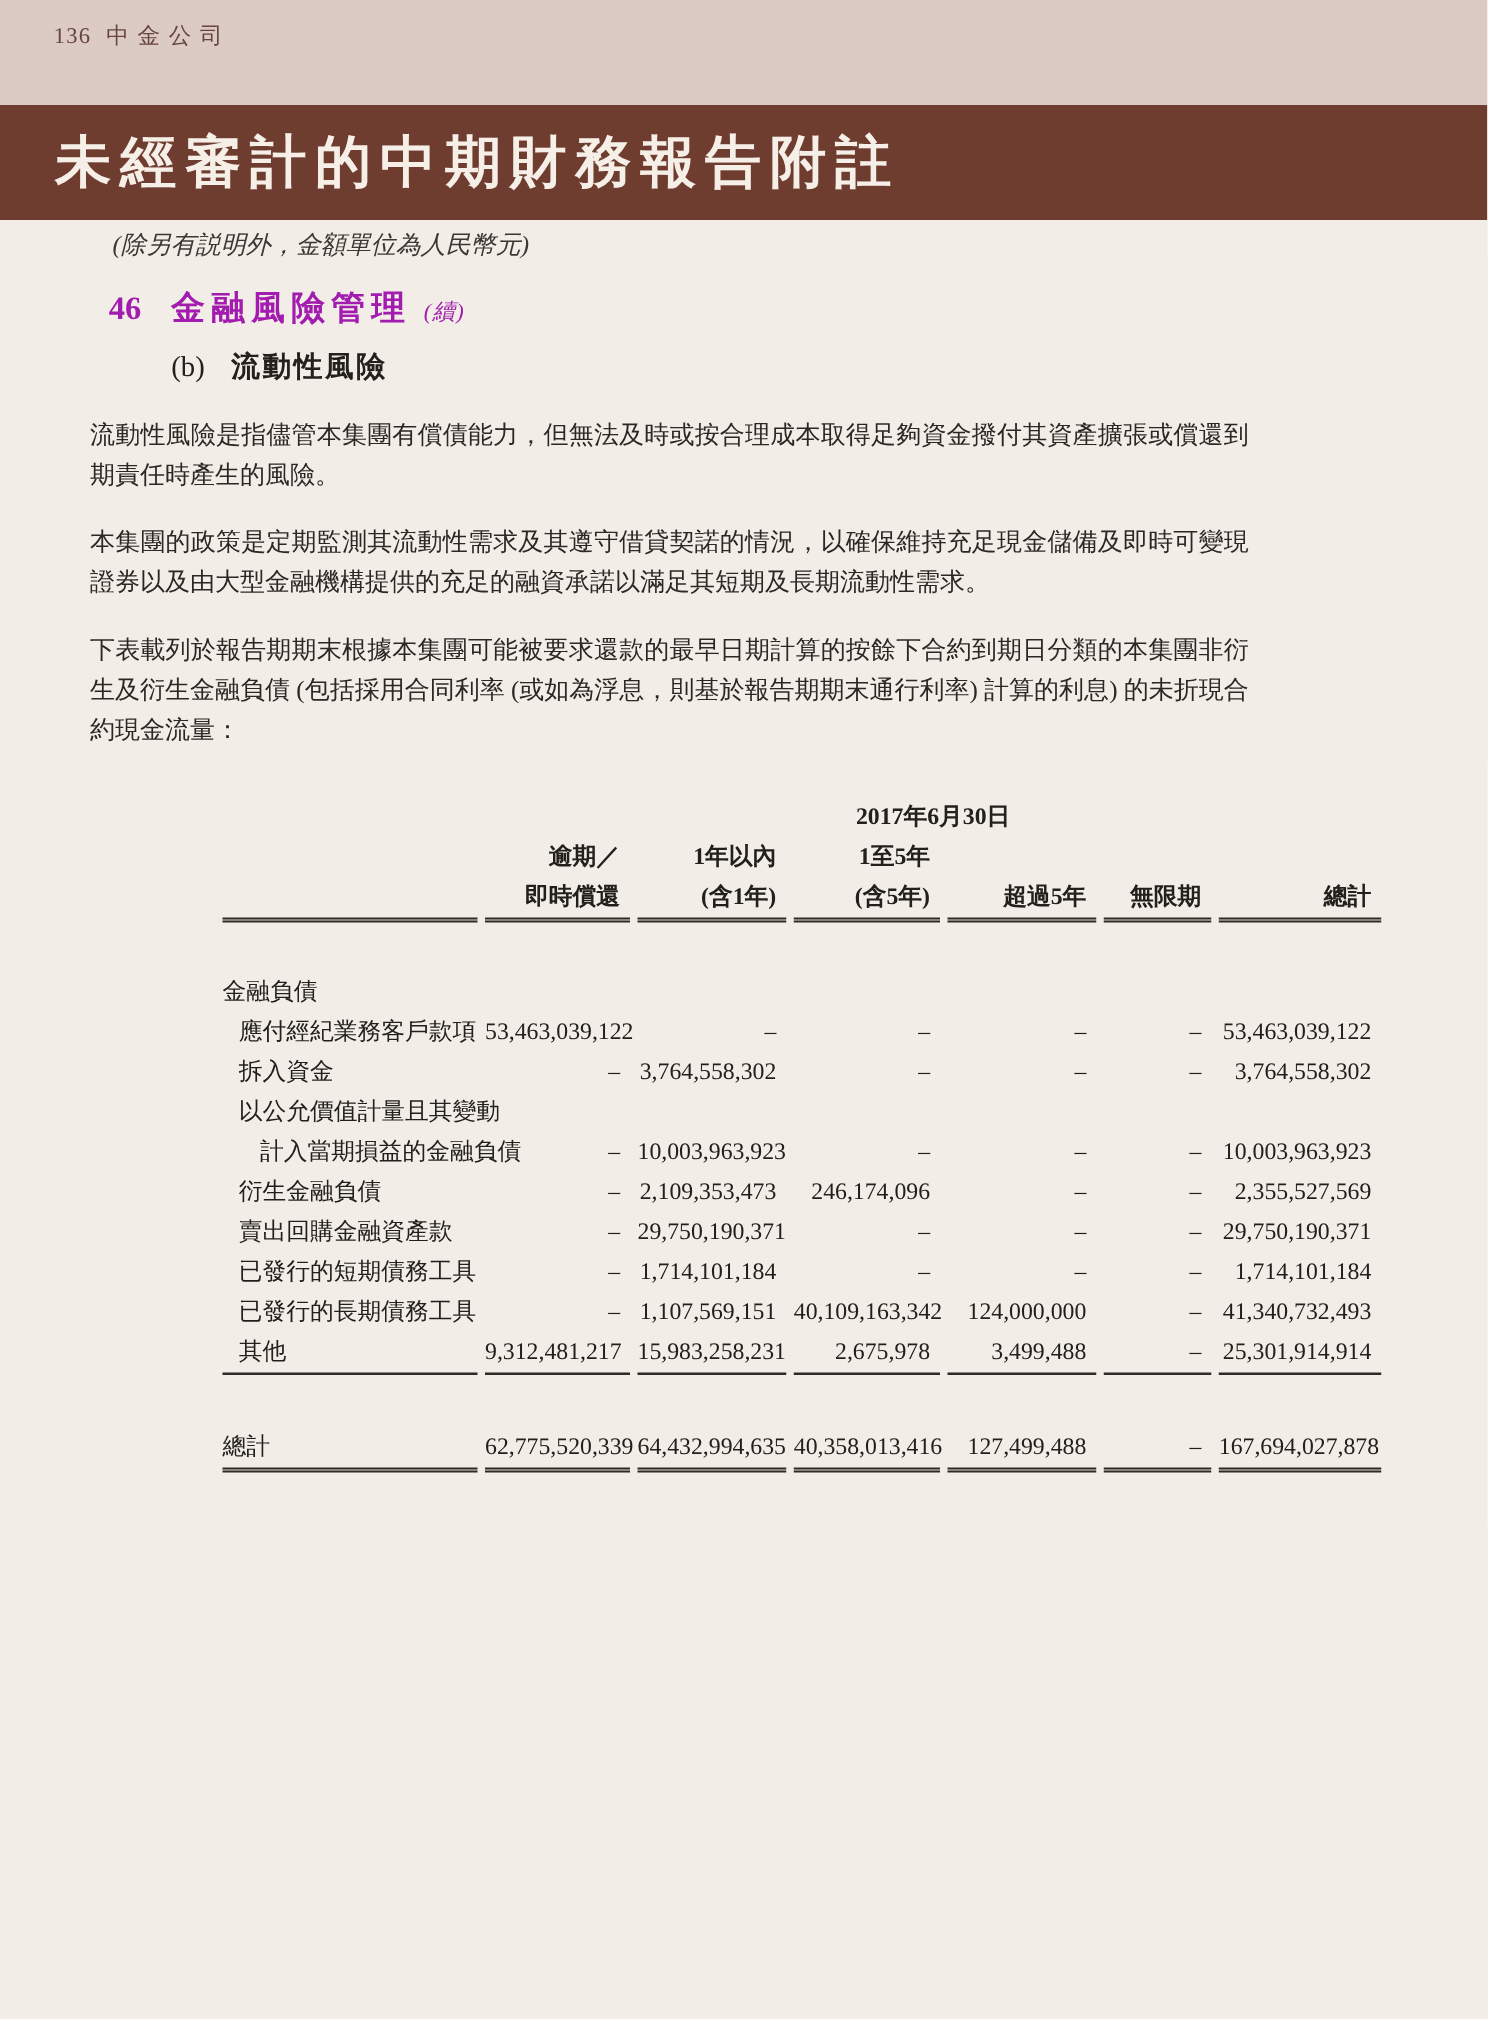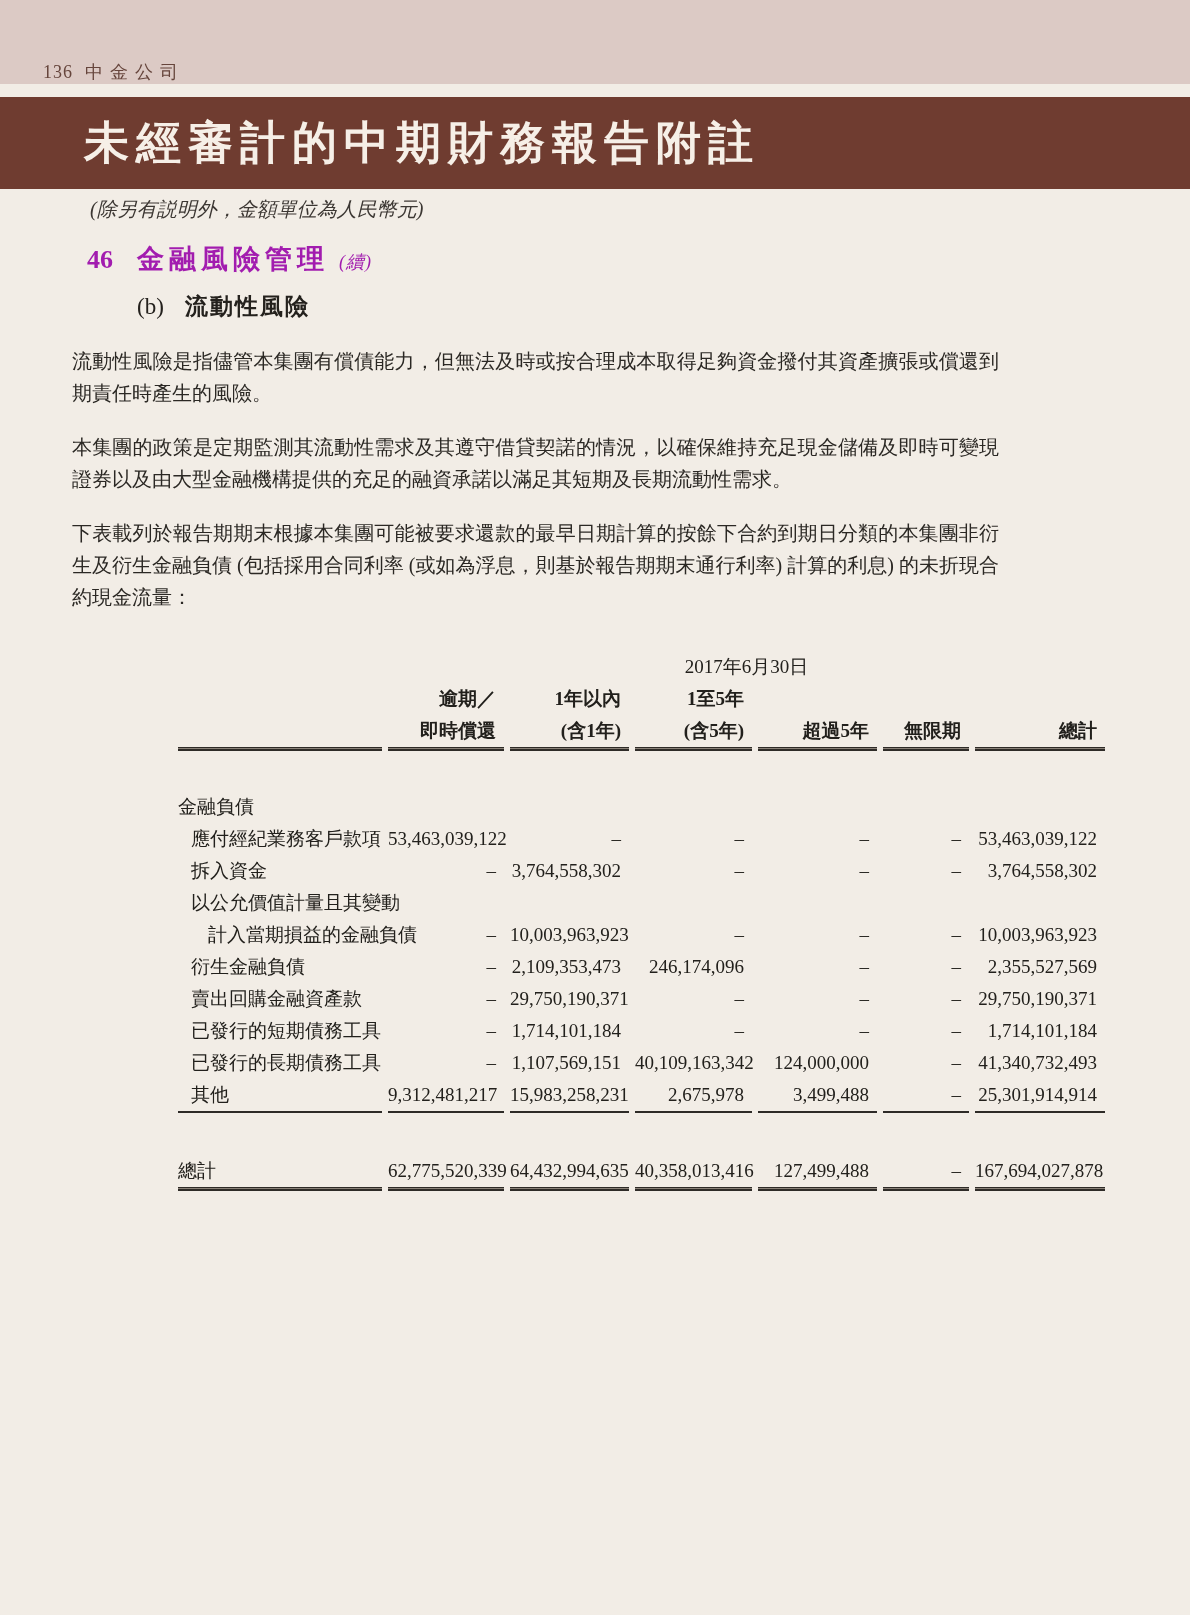--- a/index.html
+++ b/index.html
@@ -8,33 +8,33 @@
     width:1190px;height:1615px;
     background:#f2ede6;
     font-family:"Liberation Serif","DejaVu Serif",serif;
     color:#2b2824;
     overflow:hidden;
   }
   
   .topband{
     height:84px;background:#dccac5;
     box-sizing:border-box;
-    padding:60px 0 0 43px;
+    padding:16px 0 0 43px;
   }
   .pagehead{
     font-size:18px;color:#66453c;font-weight:bold;
     letter-spacing:0;
   }
   .pagehead .pgnum{letter-spacing:1px;margin-right:12px;font-weight:normal;}
   .pagehead .pgco{letter-spacing:7px;font-weight:normal;}
   
   .banner{
     height:92px;background:#6f3c30;
     display:flex;align-items:center;
-    box-sizing:border-box;padding-left:84px;margin-top:13px;
+    box-sizing:border-box;padding-left:44px;
   }
   .banner h1{
     margin:0;color:#f6efe7;font-size:45px;font-weight:bold;
     letter-spacing:7px;line-height:1;
   }
   
   .note{
     margin:7px 0 0 90px;font-style:italic;font-size:20px;
     line-height:26px;color:#3c3733;
   }
@@ -53,21 +53,21 @@
   .para{
     width:927px;margin:22px 0 0 72px;
     font-size:20px;line-height:32px;text-align:justify;
     color:#2b2824;
   }
   .para.first{margin-top:24px;}
   
   .fin-wrap{margin-top:38px;}
   .date-row{
     width:717px;margin-left:388px;text-align:center;
-    font-size:19px;font-weight:normal;height:32px;line-height:32px;
+    font-size:19px;font-weight:bold;height:32px;line-height:32px;
     color:#22201c;
   }
   .fin-table{
     margin-left:178px;width:927px;
     display:grid;
     grid-template-columns:204px 116px 119px 117px 119px 86px 130px;
     column-gap:6px;
     font-size:19px;color:#22201c;
   }
   .cell{height:32px;line-height:32px;white-space:nowrap;overflow:visible;}

